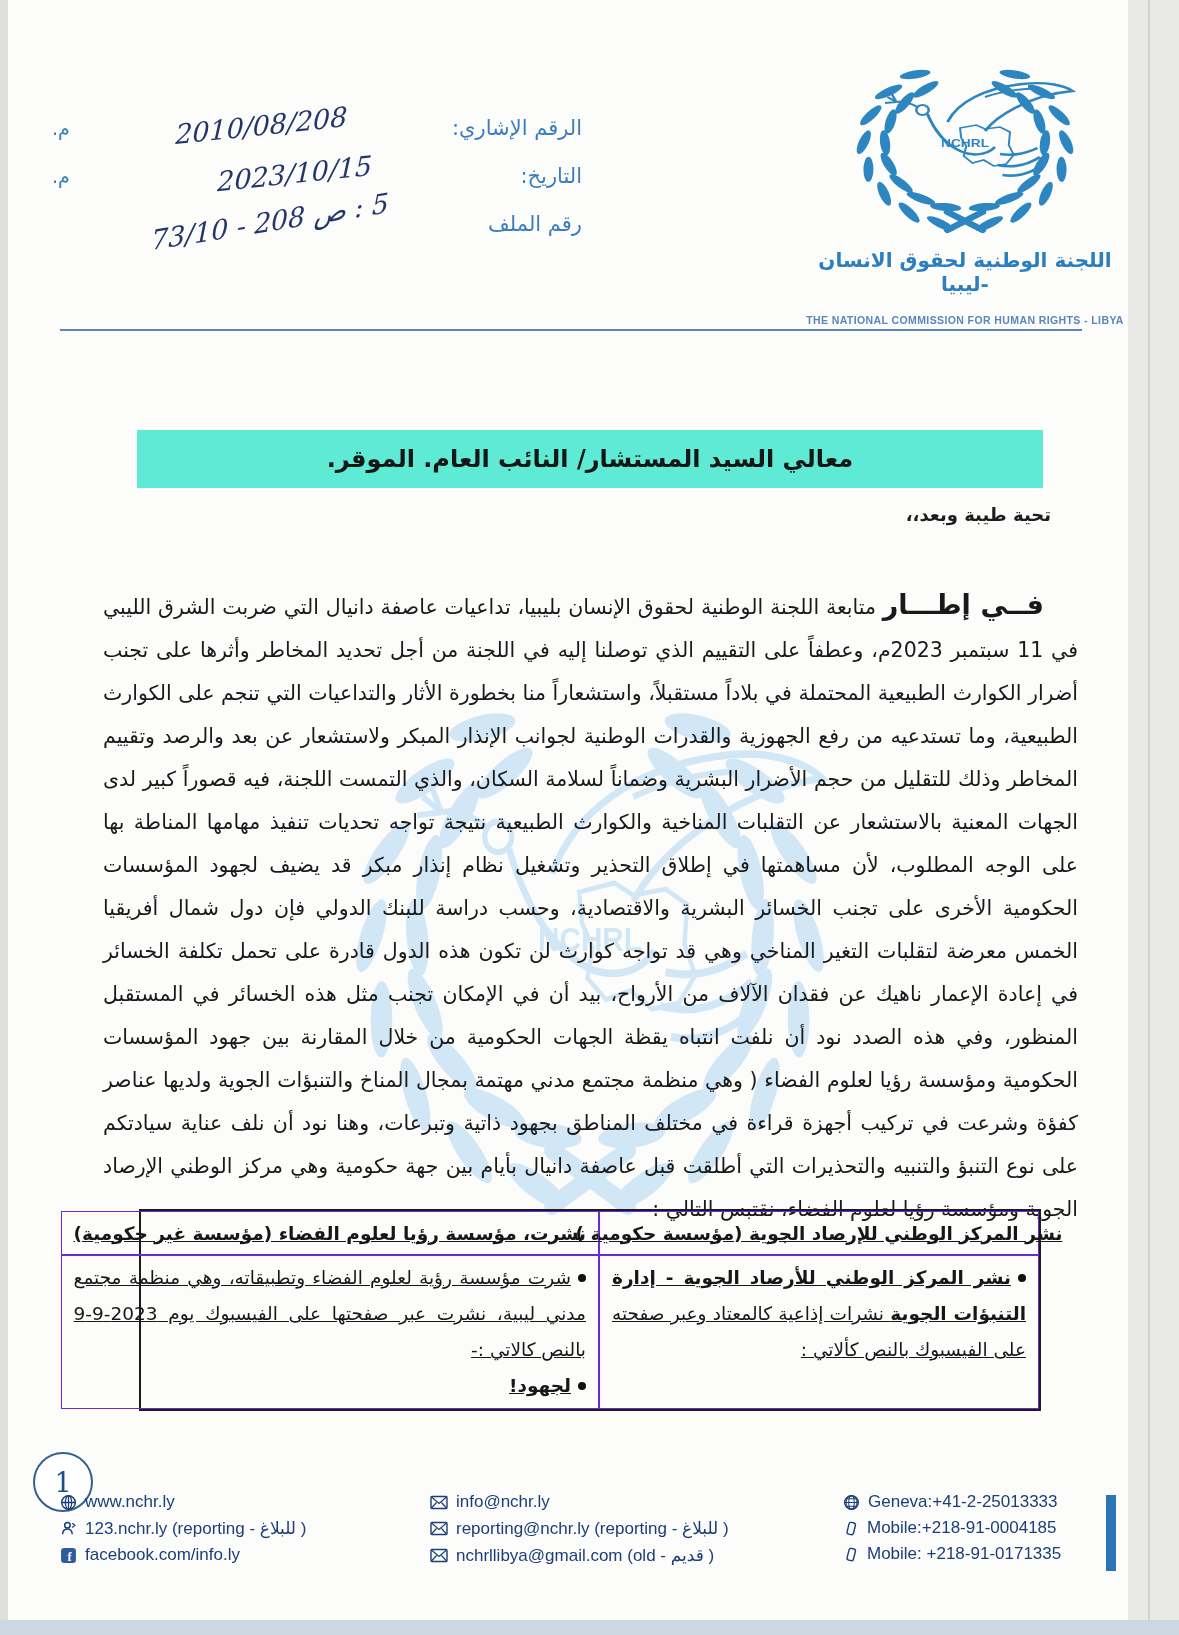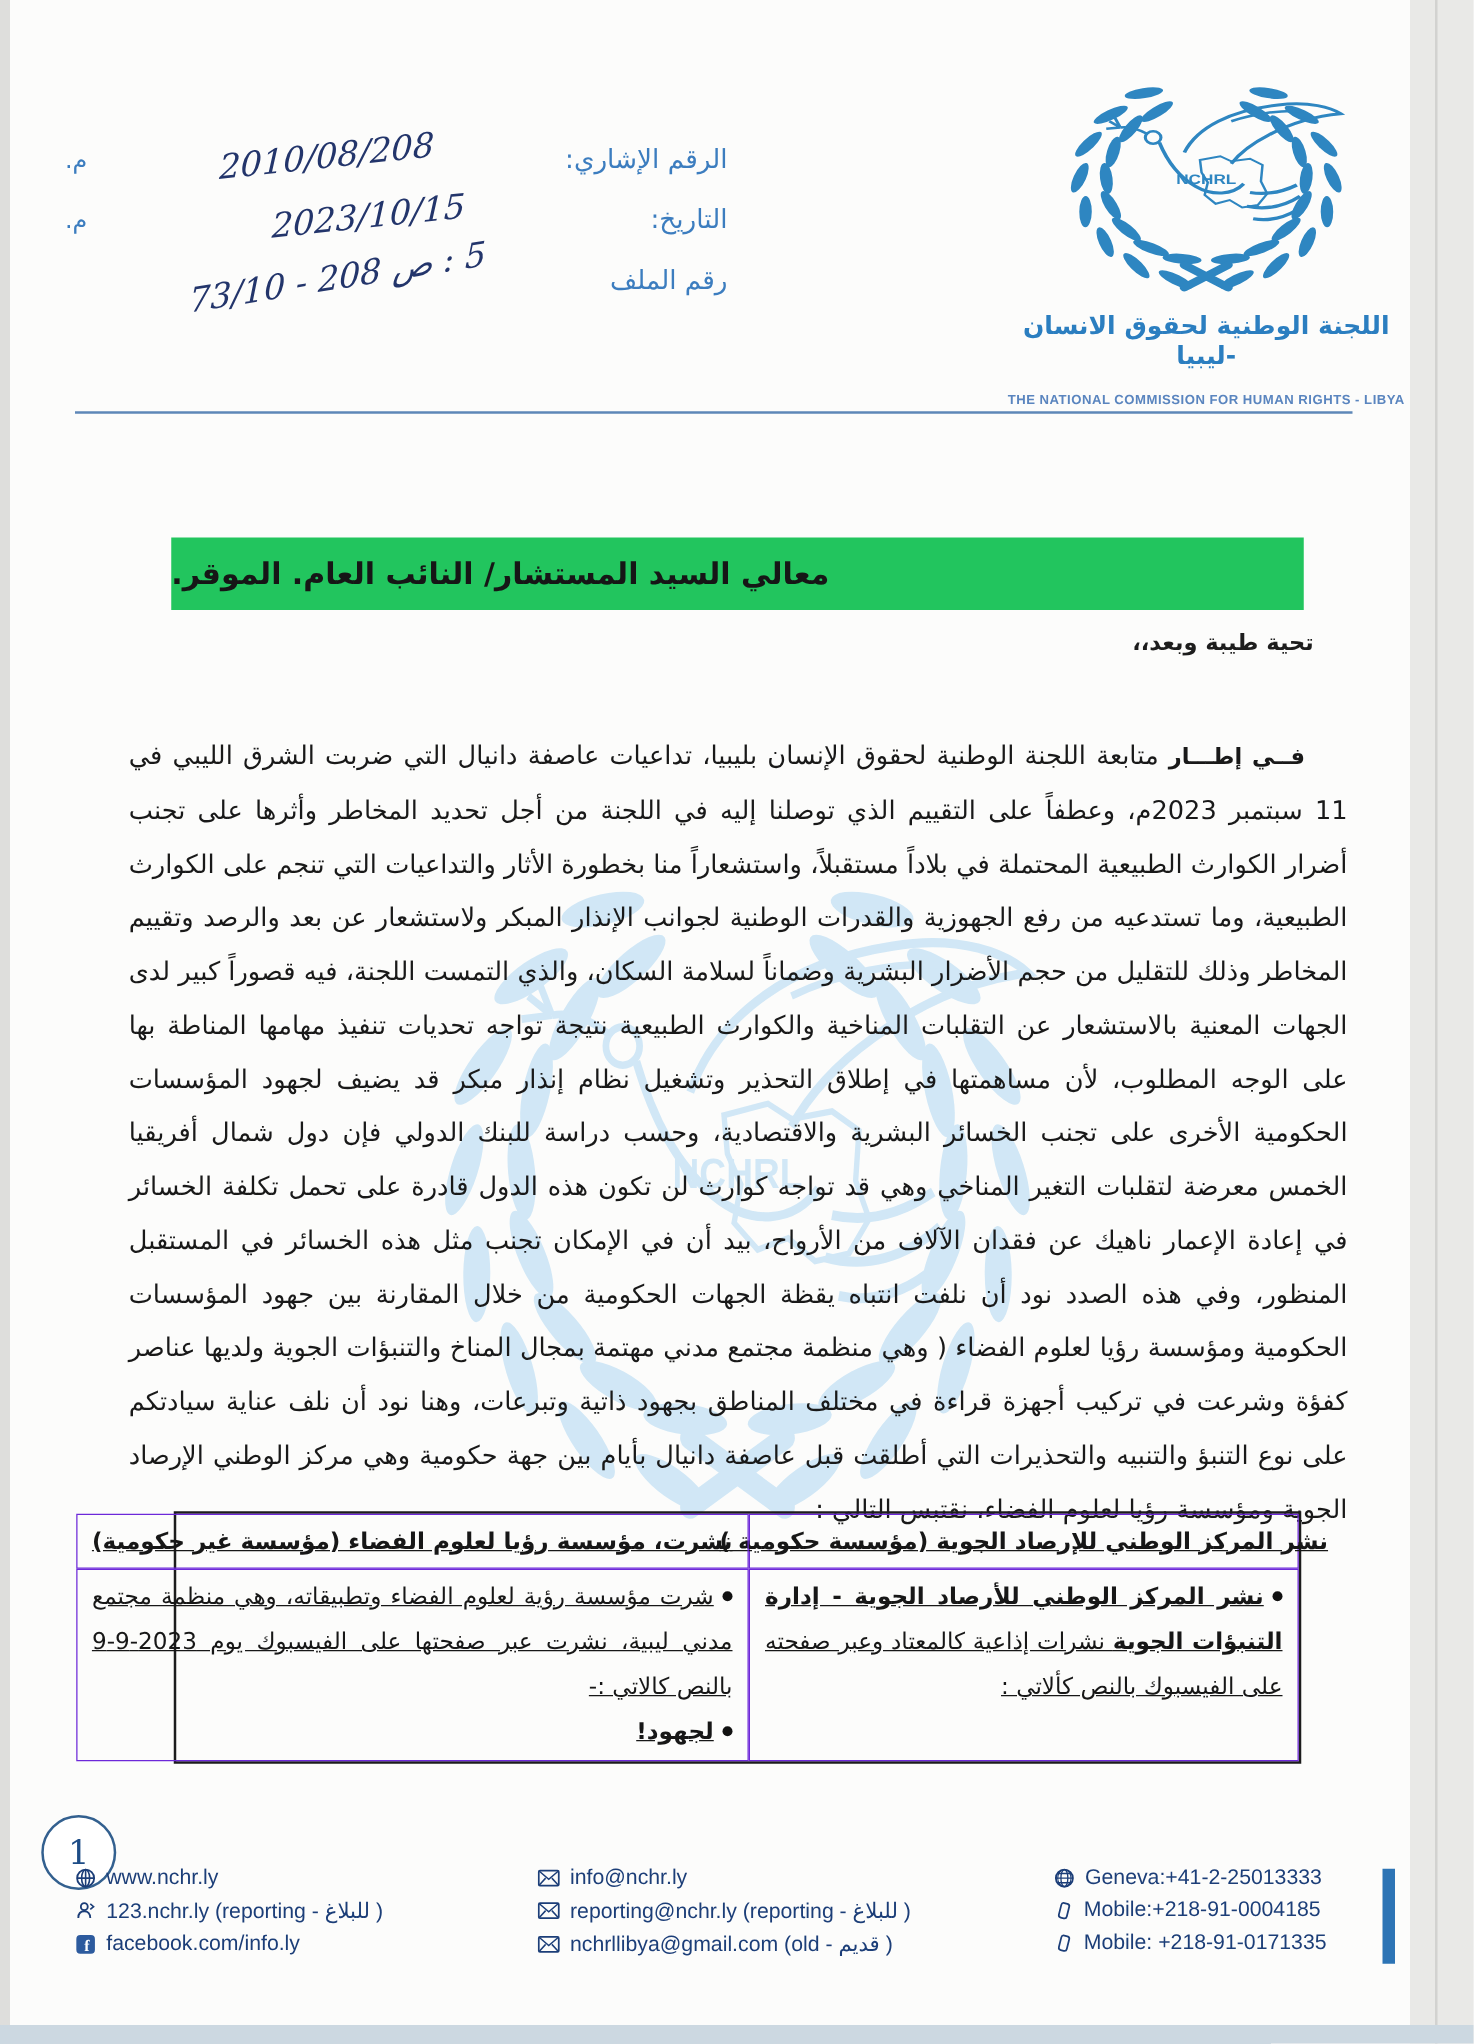--- a/index.html
+++ b/index.html
@@ -23,34 +23,34 @@
   
   .logo-block{position:absolute;left:795px;top:46px;width:340px;text-align:center;color:#2e86c1;}
   .logo-block svg{display:block;margin:0 auto;color:#2e86c1;}
   .org-name-ar{font-size:20px;font-weight:bold;color:#2b7ec0;margin-top:2px;direction:rtl;}
   .org-name-en{font-size:10.5px;color:#5a85bf;letter-spacing:.4px;margin-top:18px;
                font-family:"Liberation Sans",sans-serif;font-weight:bold;}
 
   .sep-line{position:absolute;left:60px;top:329px;width:1022px;height:2px;background:#5d87b8;}
 
   
-  .banner{position:absolute;left:137px;top:430px;width:906px;height:58px;background:#22c55e;
-          display:flex;align-items:center;justify-content:flex-start;}
+  .banner{position:absolute;left:137px;top:430px;width:906px;height:58px;background:#5eead4;
+          display:flex;align-items:center;justify-content:center;}
   .banner-text{font-size:24px;font-weight:bold;color:#161616;direction:rtl;}
 
   .greeting{position:absolute;right:128px;top:504px;font-size:18px;font-weight:bold;color:#1d1d1d;direction:rtl;}
 
   
   .watermark{position:absolute;left:320px;top:640px;width:540px;height:615px;color:#aed7f2;opacity:.55;z-index:0;}
   .watermark svg{width:100%;height:100%;}
 
   
   .letter-body{position:absolute;left:103px;top:562px;width:975px;direction:rtl;text-align:justify;
                font-size:20.5px;line-height:43px;color:#191919;z-index:1;text-indent:34px;}
-  .opening{font-size:18px;font-weight:bold;letter-spacing:1px;}
+  .opening{font-size:27px;font-weight:bold;letter-spacing:1px;}
 
   
   .cmp-table{position:absolute;left:139px;top:1209px;width:898px;direction:rtl;z-index:1;
              display:grid;grid-template-columns:440px auto;border:2px solid #1c1c1c;
              font-size:18.5px;color:#171717;}
   .cmp-cell{border:1px solid #6d28d9;padding:4px 12px;text-decoration:underline;}
   .cmp-head{height:34px;display:flex;align-items:center;justify-content:center;font-weight:bold;white-space:nowrap;}
   .cmp-body{min-height:136px;text-align:justify;line-height:36px;}
   .dot{display:inline-block;width:8px;height:8px;border-radius:50%;background:#111;margin-left:7px;vertical-align:2px;}
 

